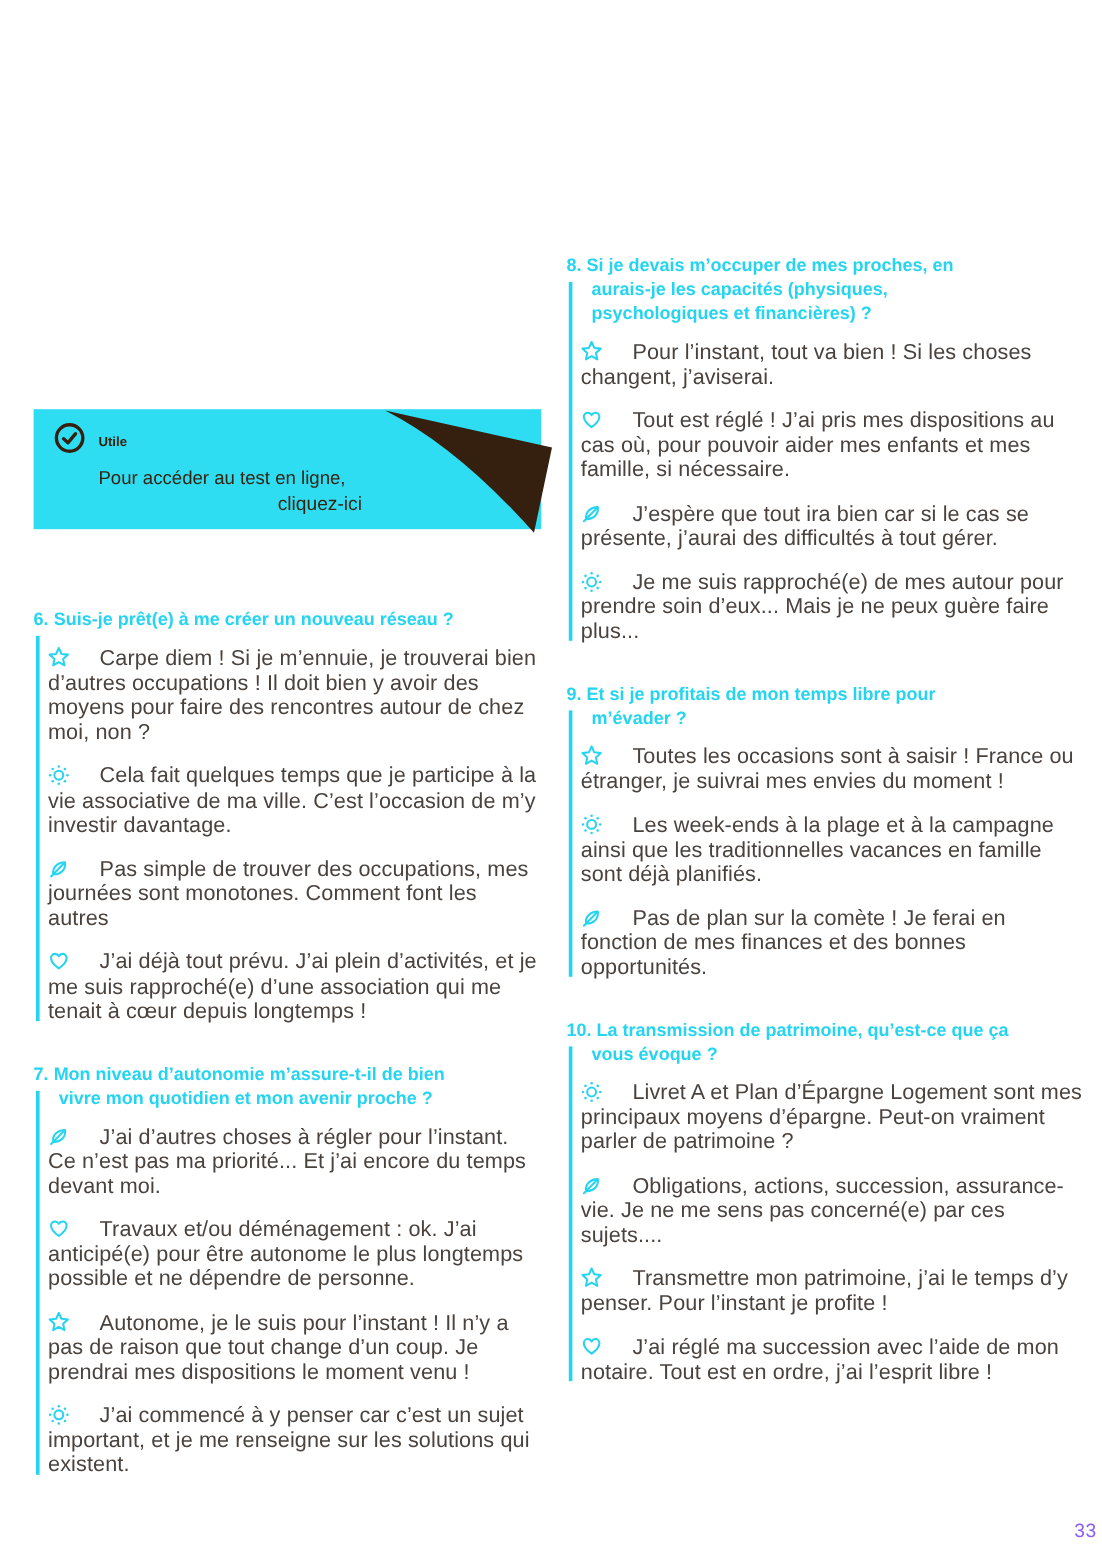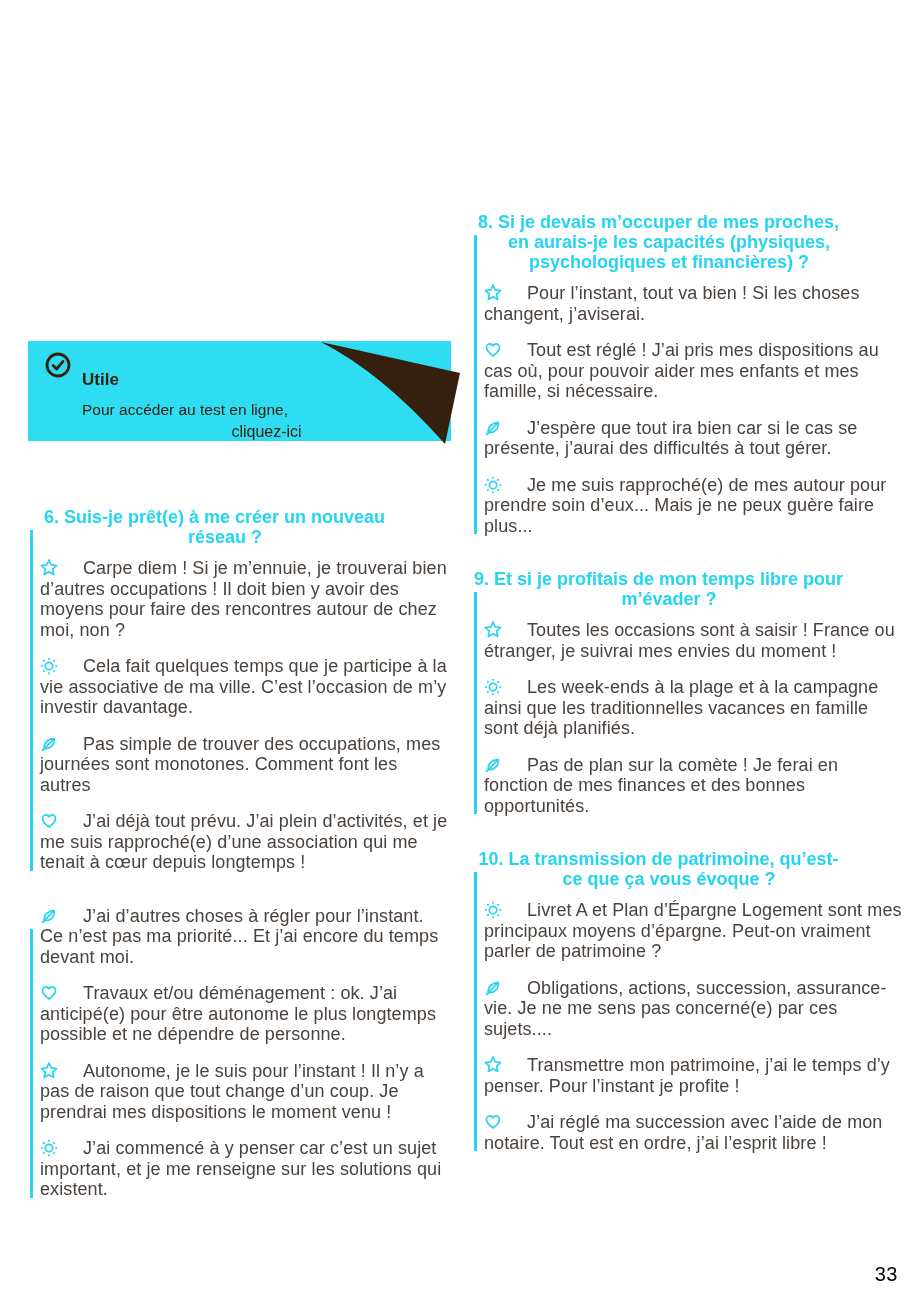--- a/index.html
+++ b/index.html
@@ -25,45 +25,44 @@
   .banner{
     position:relative;
     width:423px;height:100px;
     background:var(--banner_bg,#2EDDF2);
     box-sizing:border-box;
     padding:11px 0 0 54px;
     color:var(--banner_text,#35220F);
     margin-bottom:66px;
   }
   .banner-icon{position:absolute;left:16px;top:10px;width:28px;height:28px;}
-  .banner-title{font-size:17px;font-weight:bold;margin:18px 0 9px 0;line-height:20px;}
+  .banner-title{font-size:11px;font-weight:bold;margin:7px 0 9px 0;line-height:20px;}
   .banner-line{font-size:15.5px;line-height:22px;margin:0;}
   .banner-link{font-size:16px;line-height:22px;font-weight:normal;cursor:pointer;text-align:center;}
   .fold{position:absolute;left:292px;top:0;width:142px;height:104px;overflow:visible;pointer-events:none;}
 
   
   .question{position:relative;margin-bottom:33px;}
   .qline{position:absolute;left:2px;top:23px;bottom:2px;width:3px;background:var(--accent,#25D4F0);}
   .q-title{
     color:var(--accent,#25D4F0);
-    font-size:18px;font-weight:bold;line-height:20px;
+    font-size:15px;font-weight:bold;line-height:20px;
     margin:0 0 11px 0;
     padding-left:21px;text-indent:-21px;
     max-width:352px;
-    text-align:center;
   }
   .answers{padding-left:12px;}
   .answer{margin:0 0 16px 0;font-size:18px;line-height:20.5px;letter-spacing:0.1px;}
   .answer:last-child{margin-bottom:0;}
   .ans-icon{display:inline-block;width:18px;height:18px;margin-right:25px;vertical-align:-3px;}
   .ans-icon svg{display:block;}
 
   .page-number{
-    position:absolute;right:20px;bottom:12px;
-    font-size:20px;color:#000000;letter-spacing:0.5px;
+    position:absolute;right:4px;bottom:12px;
+    font-size:16px;color:#8b5cf6;letter-spacing:0.5px;
   }
 </style>
 </head>
 <body>
 
 <div class="page">
 
   <div class="col-left">
 
     <div class="banner">
@@ -108,20 +107,21 @@
                 <line x1="2.6" y1="15.4" x2="13.6" y2="4.2" stroke="#25D4F0" stroke-width="1.7" stroke-linecap="round"></line>
               </svg></span><span>Pas simple de trouver des occupations, mes journées sont monotones. Comment font les autres</span></p>
         <p class="answer"><span class="ans-icon"><svg width="18" height="18" viewBox="0 0 18 18">
                 <path d="M9,15 C4.2,11.6 2.5,8.6 2.5,6.3 C2.5,4.2 4.2,2.9 5.9,2.9 C7.2,2.9 8.3,3.6 9,4.9 C9.7,3.6 10.8,2.9 12.1,2.9 C13.8,2.9 15.5,4.2 15.5,6.3 C15.5,8.6 13.8,11.6 9,15 Z" fill="none" stroke="#25D4F0" stroke-width="1.7" stroke-linejoin="round"></path>
               </svg></span><span>J’ai déjà tout prévu. J’ai plein d’activités, et je me suis rapproché(e) d’une association qui me tenait à cœur depuis longtemps !</span></p>
       </div>
     </div>
 
     <div class="question">
       <div class="qline"></div>
+      <h3 class="q-title"><span>7.</span> <span>Mon niveau d’autonomie m’assure-t-il de bien vivre mon quotidien et mon avenir proche ?</span></h3>
       <div class="answers">
         <p class="answer"><span class="ans-icon"><svg width="18" height="18" viewBox="0 0 18 18">
                 <path d="M4.4,13.6 C3.4,8.2 7.6,3.8 14.2,3.6 C14.9,9.8 10.6,13.9 4.4,13.6 Z" fill="none" stroke="#25D4F0" stroke-width="1.7" stroke-linejoin="round"></path>
                 <line x1="2.6" y1="15.4" x2="13.6" y2="4.2" stroke="#25D4F0" stroke-width="1.7" stroke-linecap="round"></line>
               </svg></span><span>J’ai d’autres choses à régler pour l’instant. Ce n’est pas ma priorité... Et j’ai encore du temps devant moi.</span></p>
         <p class="answer"><span class="ans-icon"><svg width="18" height="18" viewBox="0 0 18 18">
                 <path d="M9,15 C4.2,11.6 2.5,8.6 2.5,6.3 C2.5,4.2 4.2,2.9 5.9,2.9 C7.2,2.9 8.3,3.6 9,4.9 C9.7,3.6 10.8,2.9 12.1,2.9 C13.8,2.9 15.5,4.2 15.5,6.3 C15.5,8.6 13.8,11.6 9,15 Z" fill="none" stroke="#25D4F0" stroke-width="1.7" stroke-linejoin="round"></path>
               </svg></span><span>Travaux et/ou déménagement : ok. J’ai anticipé(e) pour être autonome le plus longtemps possible et ne dépendre de personne.</span></p>
         <p class="answer"><span class="ans-icon"><svg width="18" height="18" viewBox="0 0 18 18">
                 <path d="M9,1 L11.23,5.93 L16.61,6.53 L12.61,10.17 L13.70,15.47 L9,12.8 L4.30,15.47 L5.39,10.17 L1.39,6.53 L6.77,5.93 Z" fill="none" stroke="#25D4F0" stroke-width="1.7" stroke-linejoin="round"></path>

